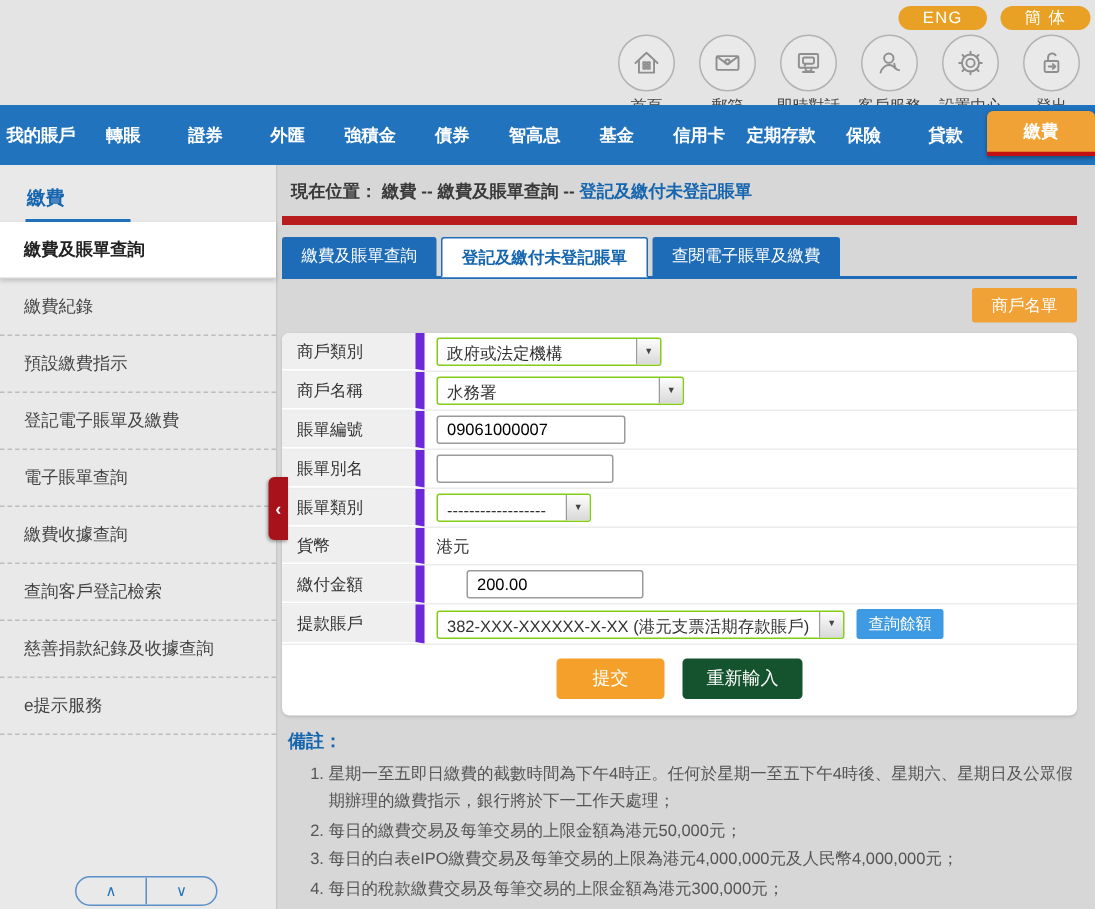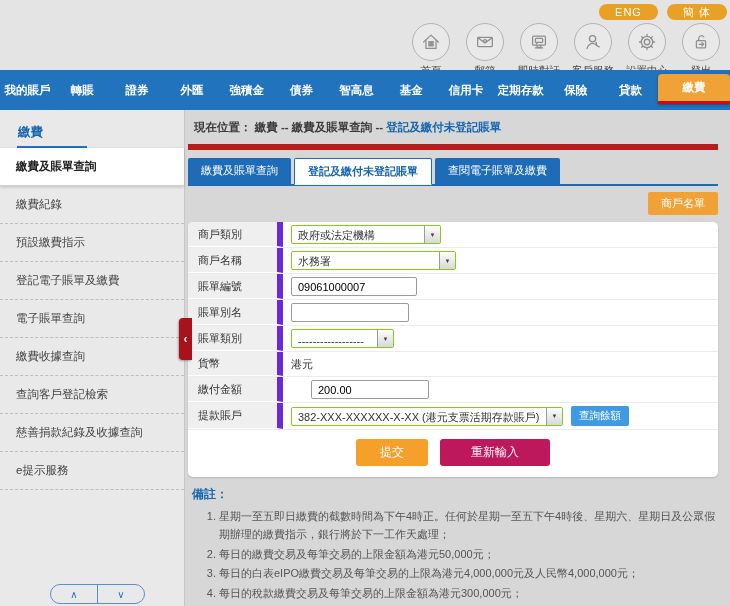--- a/index.html
+++ b/index.html
@@ -66,21 +66,21 @@
   .sel .arrow { width:16px; align-self:stretch; border-left:1px solid #9b9b9b;
     background:linear-gradient(#fdfdfd,#d8d8d8); display:flex; align-items:center;
     justify-content:center; font-size:6px; color:#444; border-radius:0 1px 1px 0; }
   .tinput { height:19px; border:1px solid #9b9b9b; border-radius:2px; font-size:11px;
     padding:0 6px; font-family:inherit; }
   .balance-btn { background:#3E9AE2; color:#fff; font-size:10.5px; padding:3px 8px;
     border:none; border-radius:2px; margin-left:8px; cursor:pointer; white-space:nowrap; }
   .btn-row { display:flex; justify-content:center; gap:12px; padding:9px 0 11px; }
   .btn-submit { background:#F5A02B; color:#fff; font-size:12px; padding:5px 24px;
     border:none; border-radius:3px; cursor:pointer; }
-  .btn-reset { background:#be185d; color:#fff; font-size:12px; padding:5px 31px;
+  .btn-reset { background:#14532d; color:#fff; font-size:12px; padding:5px 16px;
     border:none; border-radius:3px; cursor:pointer; }
   
   .notes { padding:9px 2px 0 4px; }
   .notes-title { color:#1565AF; font-weight:bold; font-size:12px; }
   .notes ol { margin:5px 0 0 0; padding-left:27px; }
   .notes li { font-size:11px; color:#555; line-height:1.62; margin-bottom:2px; }
   
   .collapse-handle { position:absolute; left:179px; top:318px; width:13px; height:42px;
     background:#A8121A; color:#fff; border-radius:4px 0 0 4px; display:flex;
     align-items:center; justify-content:center; font-size:12px; font-weight:bold;

